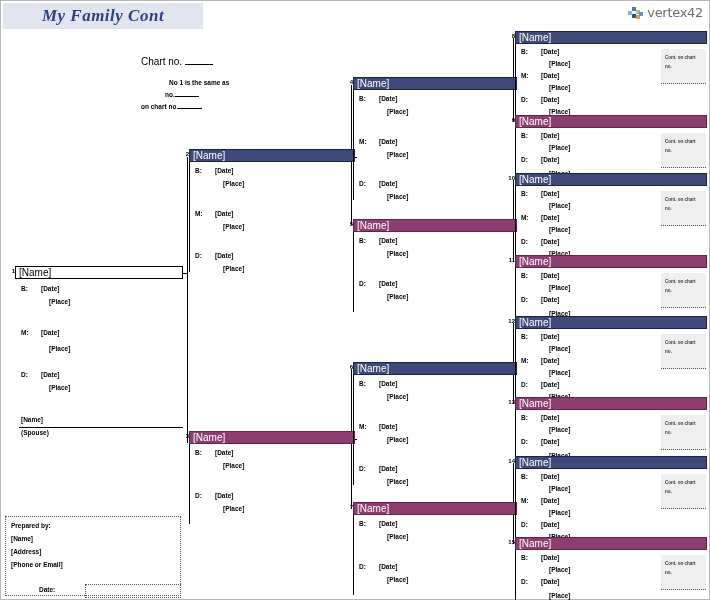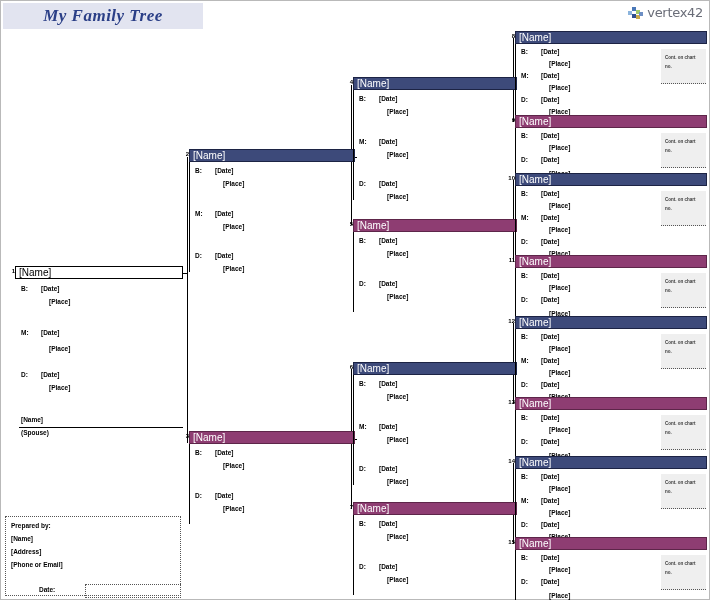--- a/index.html
+++ b/index.html
@@ -123,35 +123,48 @@
     position: absolute; left: 38px; top: 585px;
     font-size: 6.5px; font-weight: bold;
   }
 </style>
 </head>
 <body>
 
 <div id="page">
 
   <div id="title-banner">
-    <span id="title-text">My Family Tree</span>
+    <span id="title-text">My Family Cont</span>
   </div>
 
   <div id="logo">
     <span id="logo-mark">
       <i style="left:0;top:5px;background:#8bb4dd"></i>
       <i style="left:4px;top:1px;background:#4a78b8"></i>
       <i style="left:4px;top:8px;background:#2f4f8f"></i>
       <i style="left:8px;top:4px;background:#9ec96a"></i>
       <i style="left:8px;top:9px;background:#c8a84a"></i>
       <i style="left:11px;top:6px;background:#6d8fc4"></i>
     </span>
     <span id="logo-text">vertex42</span>
   </div>
 
+  <div id="chartno-block">
+    <div class="cn-line cn-main">
+      <span>Chart no.</span>
+      <span class="blank"></span>
+    </div>
+    <div class="cn-line cn-sub cn-r1">No 1 is the same as</div>
+    <div class="cn-line cn-sub cn-r2">
+      <span>no.</span><span class="blank-sm"></span>
+    </div>
+    <div class="cn-line cn-sub cn-r3">
+      <span>on chart no.</span><span class="blank-sm"></span>
+    </div>
+  </div>
 
   <div class="vline" style="left:186px; top:156px; height:286px;"></div>
   <div class="hline" style="left:180px; top:272px; width:7px;"></div>
 
   <div class="vline" style="left:350px; top:84px;  height:140px;"></div>
   <div class="hline" style="left:352px; top:156px; width:4px;"></div>
   <div class="vline" style="left:350px; top:368px; height:140px;"></div>
   <div class="hline" style="left:352px; top:438px; width:4px;"></div>
 
   <div class="vline" style="left:512px; top:37px;  height:84px;"></div>

